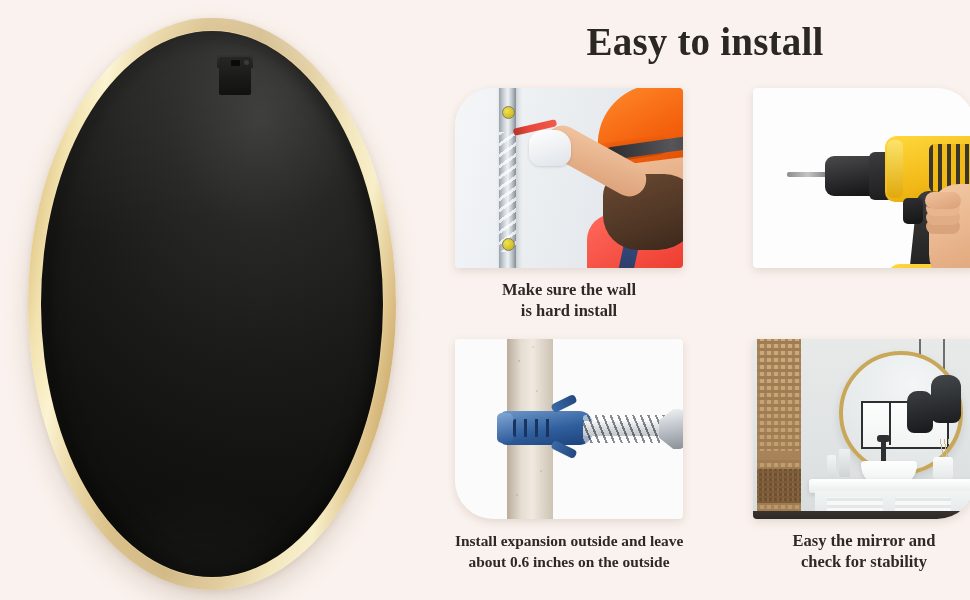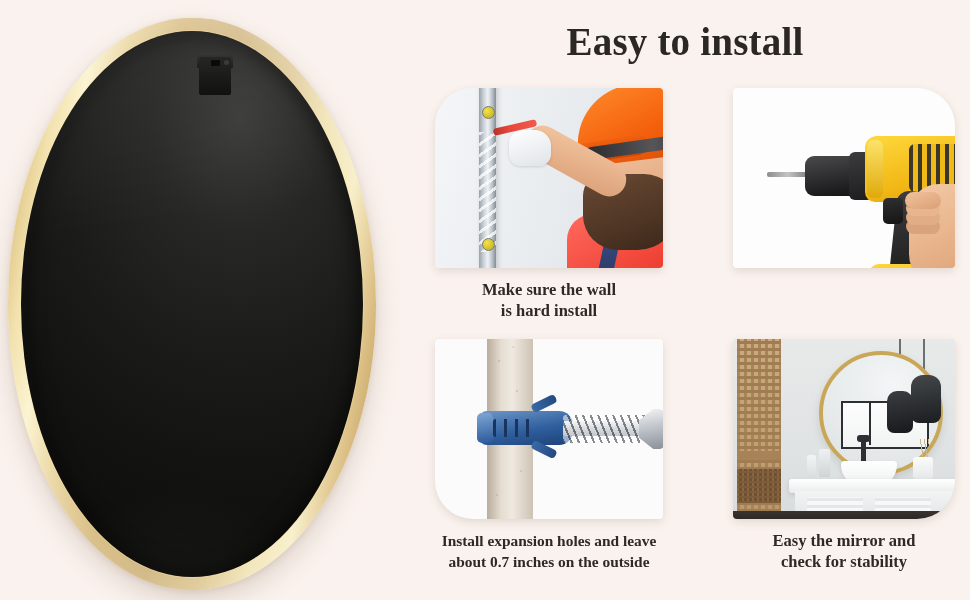--- a/index.html
+++ b/index.html
@@ -2,21 +2,21 @@
 <html><head>
 <meta charset="utf-8">
 <style>
   html,body{margin:0;padding:0;}
   body{
     width:970px;height:600px;overflow:hidden;
     background:#faf2ee;
     font-family:"Liberation Serif",serif;
     -webkit-font-smoothing:antialiased;
   }
-  .stage{position:relative;width:872px;height:600px;background:#faf2ee;}
+  .stage{position:relative;width:872px;height:600px;background:#faf2ee;margin-left:20px;}
 
   
   .product{position:absolute;left:0;top:0;width:415px;height:600px;}
   .mirror-wrap{position:absolute;left:8px;top:18px;width:368px;height:572px;}
   .mirror-frame{
     position:absolute;inset:0;border-radius:50%;
     background:
       linear-gradient(100deg,
         #b8914b 0%, #d9bb77 6%, #f2e2ae 13%, #fbf3cf 19%,
         #e7d196 27%, #cdab63 38%, #c2a05c 50%,
@@ -340,22 +340,22 @@
             <div class="anchor"></div>
             <div class="anchor-head"></div>
             <div class="anchor-rib"></div>
             <div class="wing1"></div>
             <div class="wing2"></div>
             <div class="screw"></div>
             <div class="thread"></div>
             <div class="screw-head"></div>
           </div>
           <div class="cap tight">
-            <span>Install expansion holes and leave</span>
-            <span>about 0.7 inches on the outside</span>
+            <span>Install expansion outside and leave</span>
+            <span>about 0.6 inches on the outside</span>
           </div>
         </div>
 
         <div class="cell narrow">
           <div class="thumb t4 r-br">
             <div class="bwall"></div>
             <div class="rattan-frame"></div>
             <div class="rattan"></div>
             <div class="rattan-band"></div>
             <div class="rattan-low"></div>

